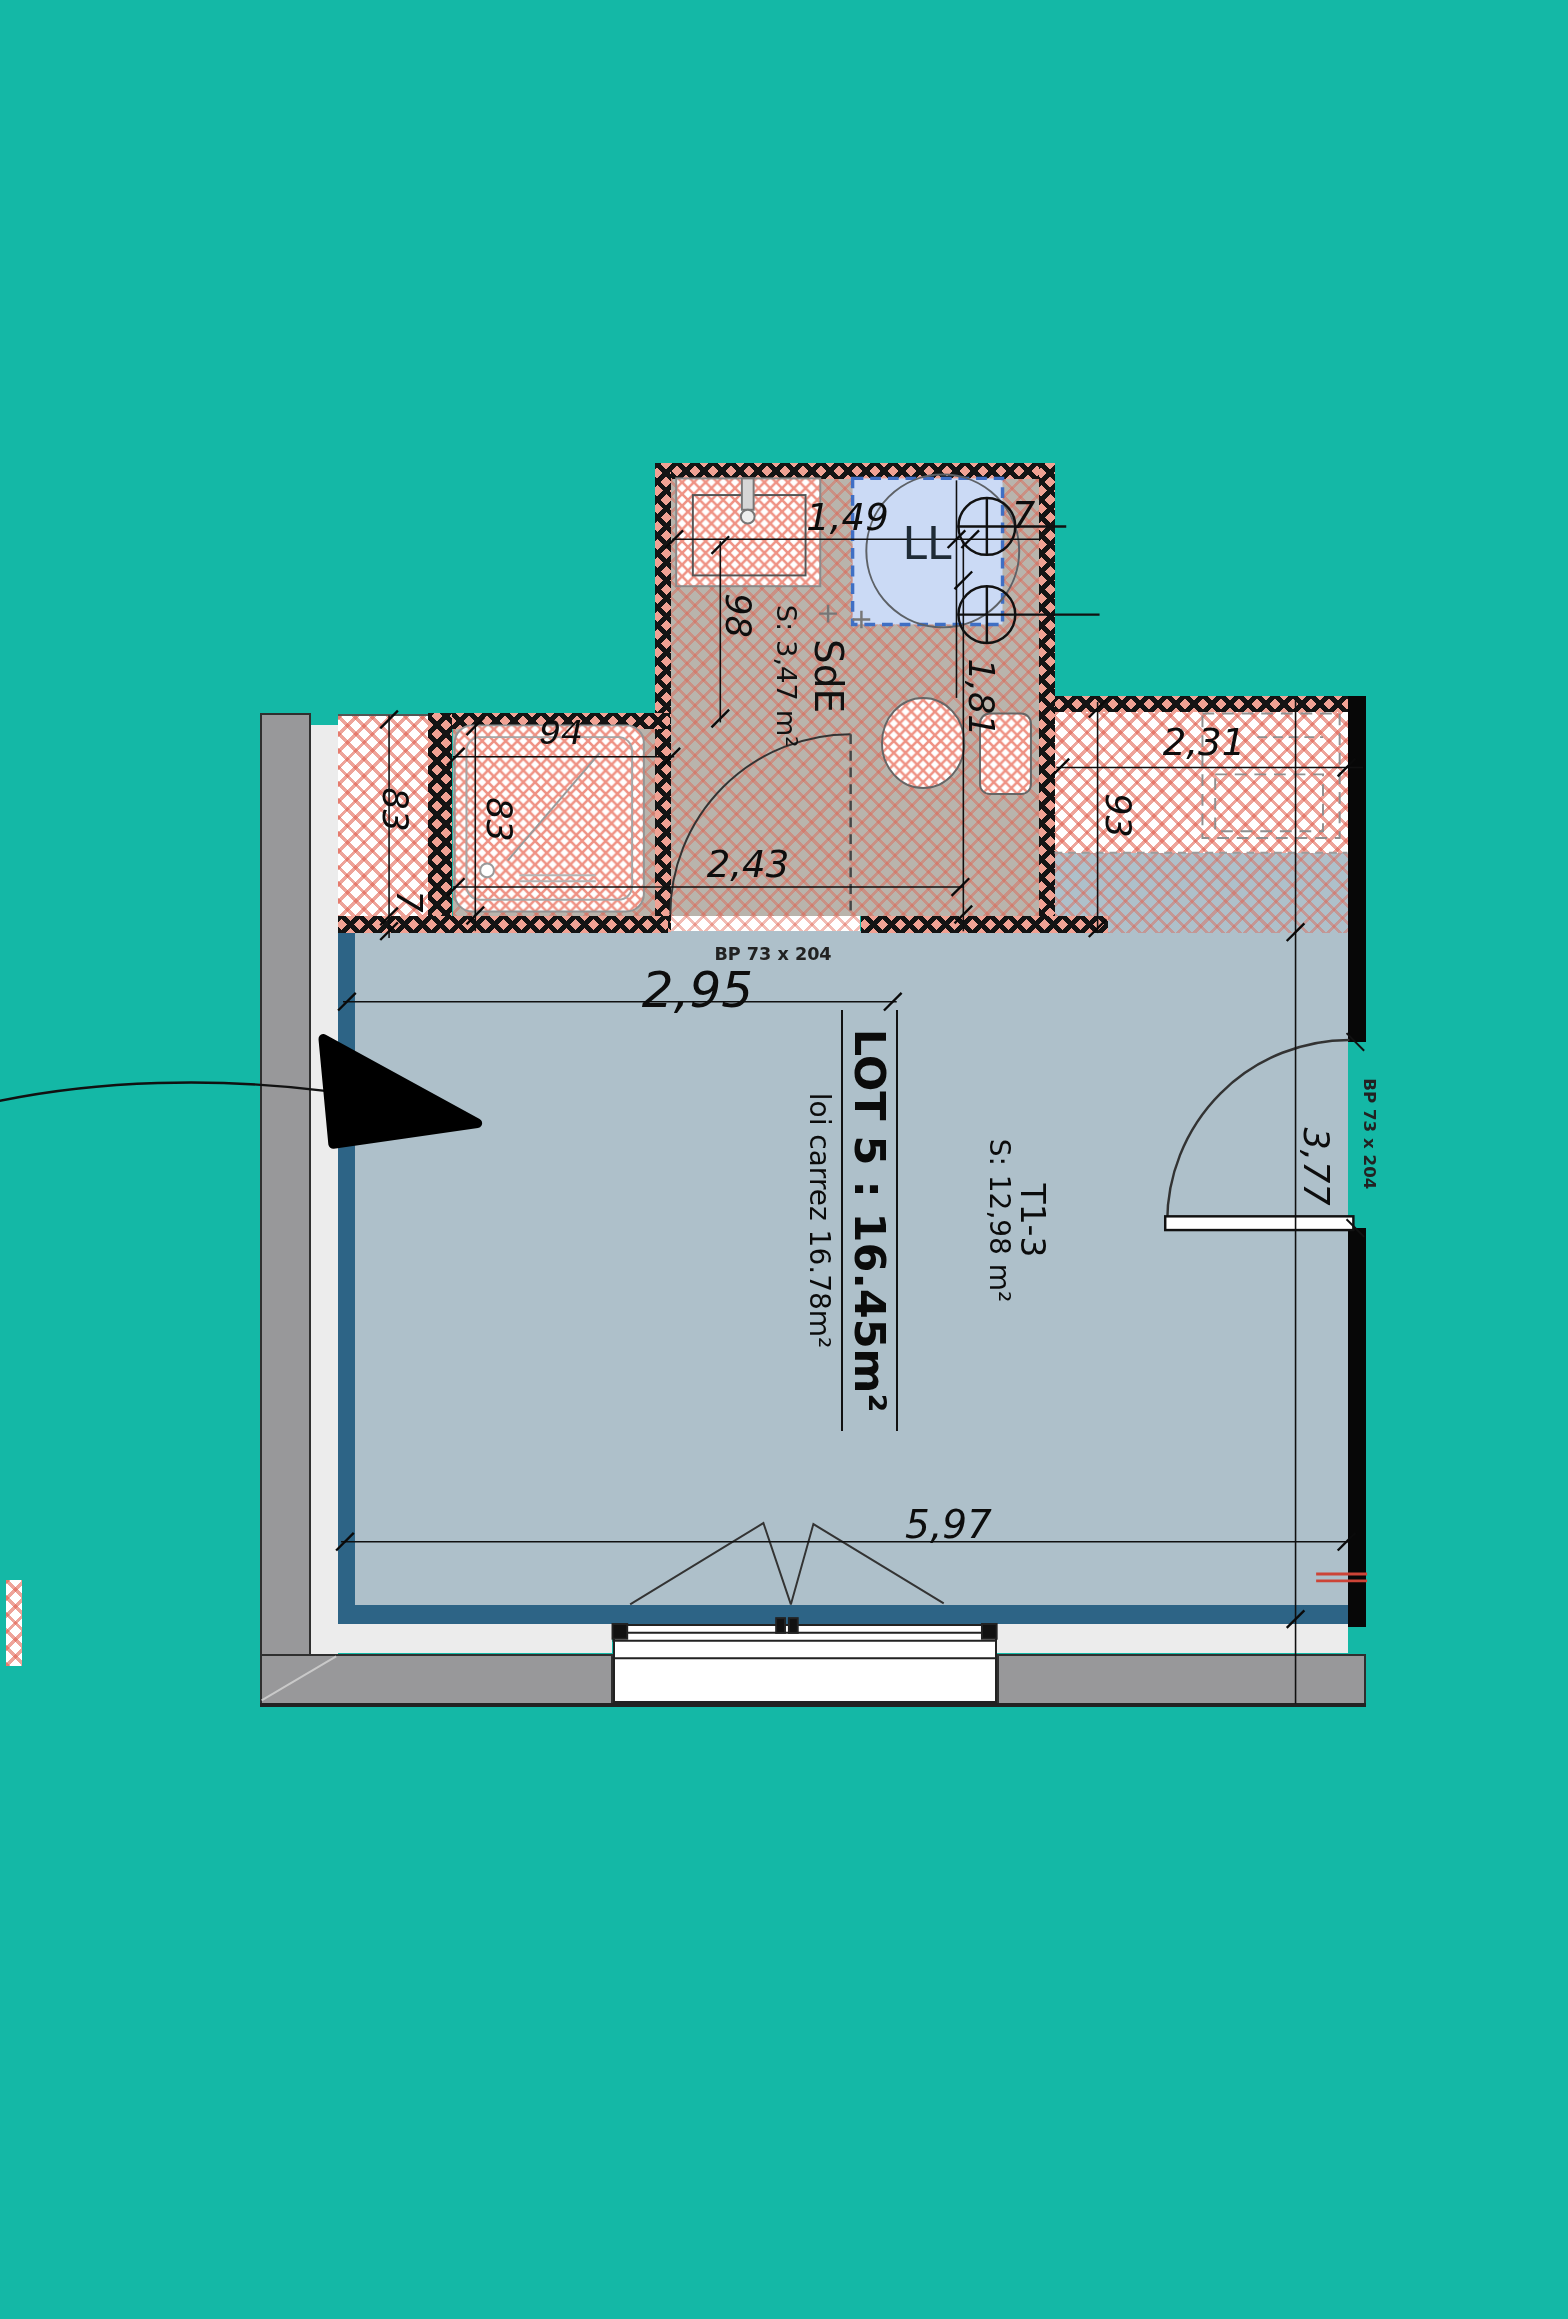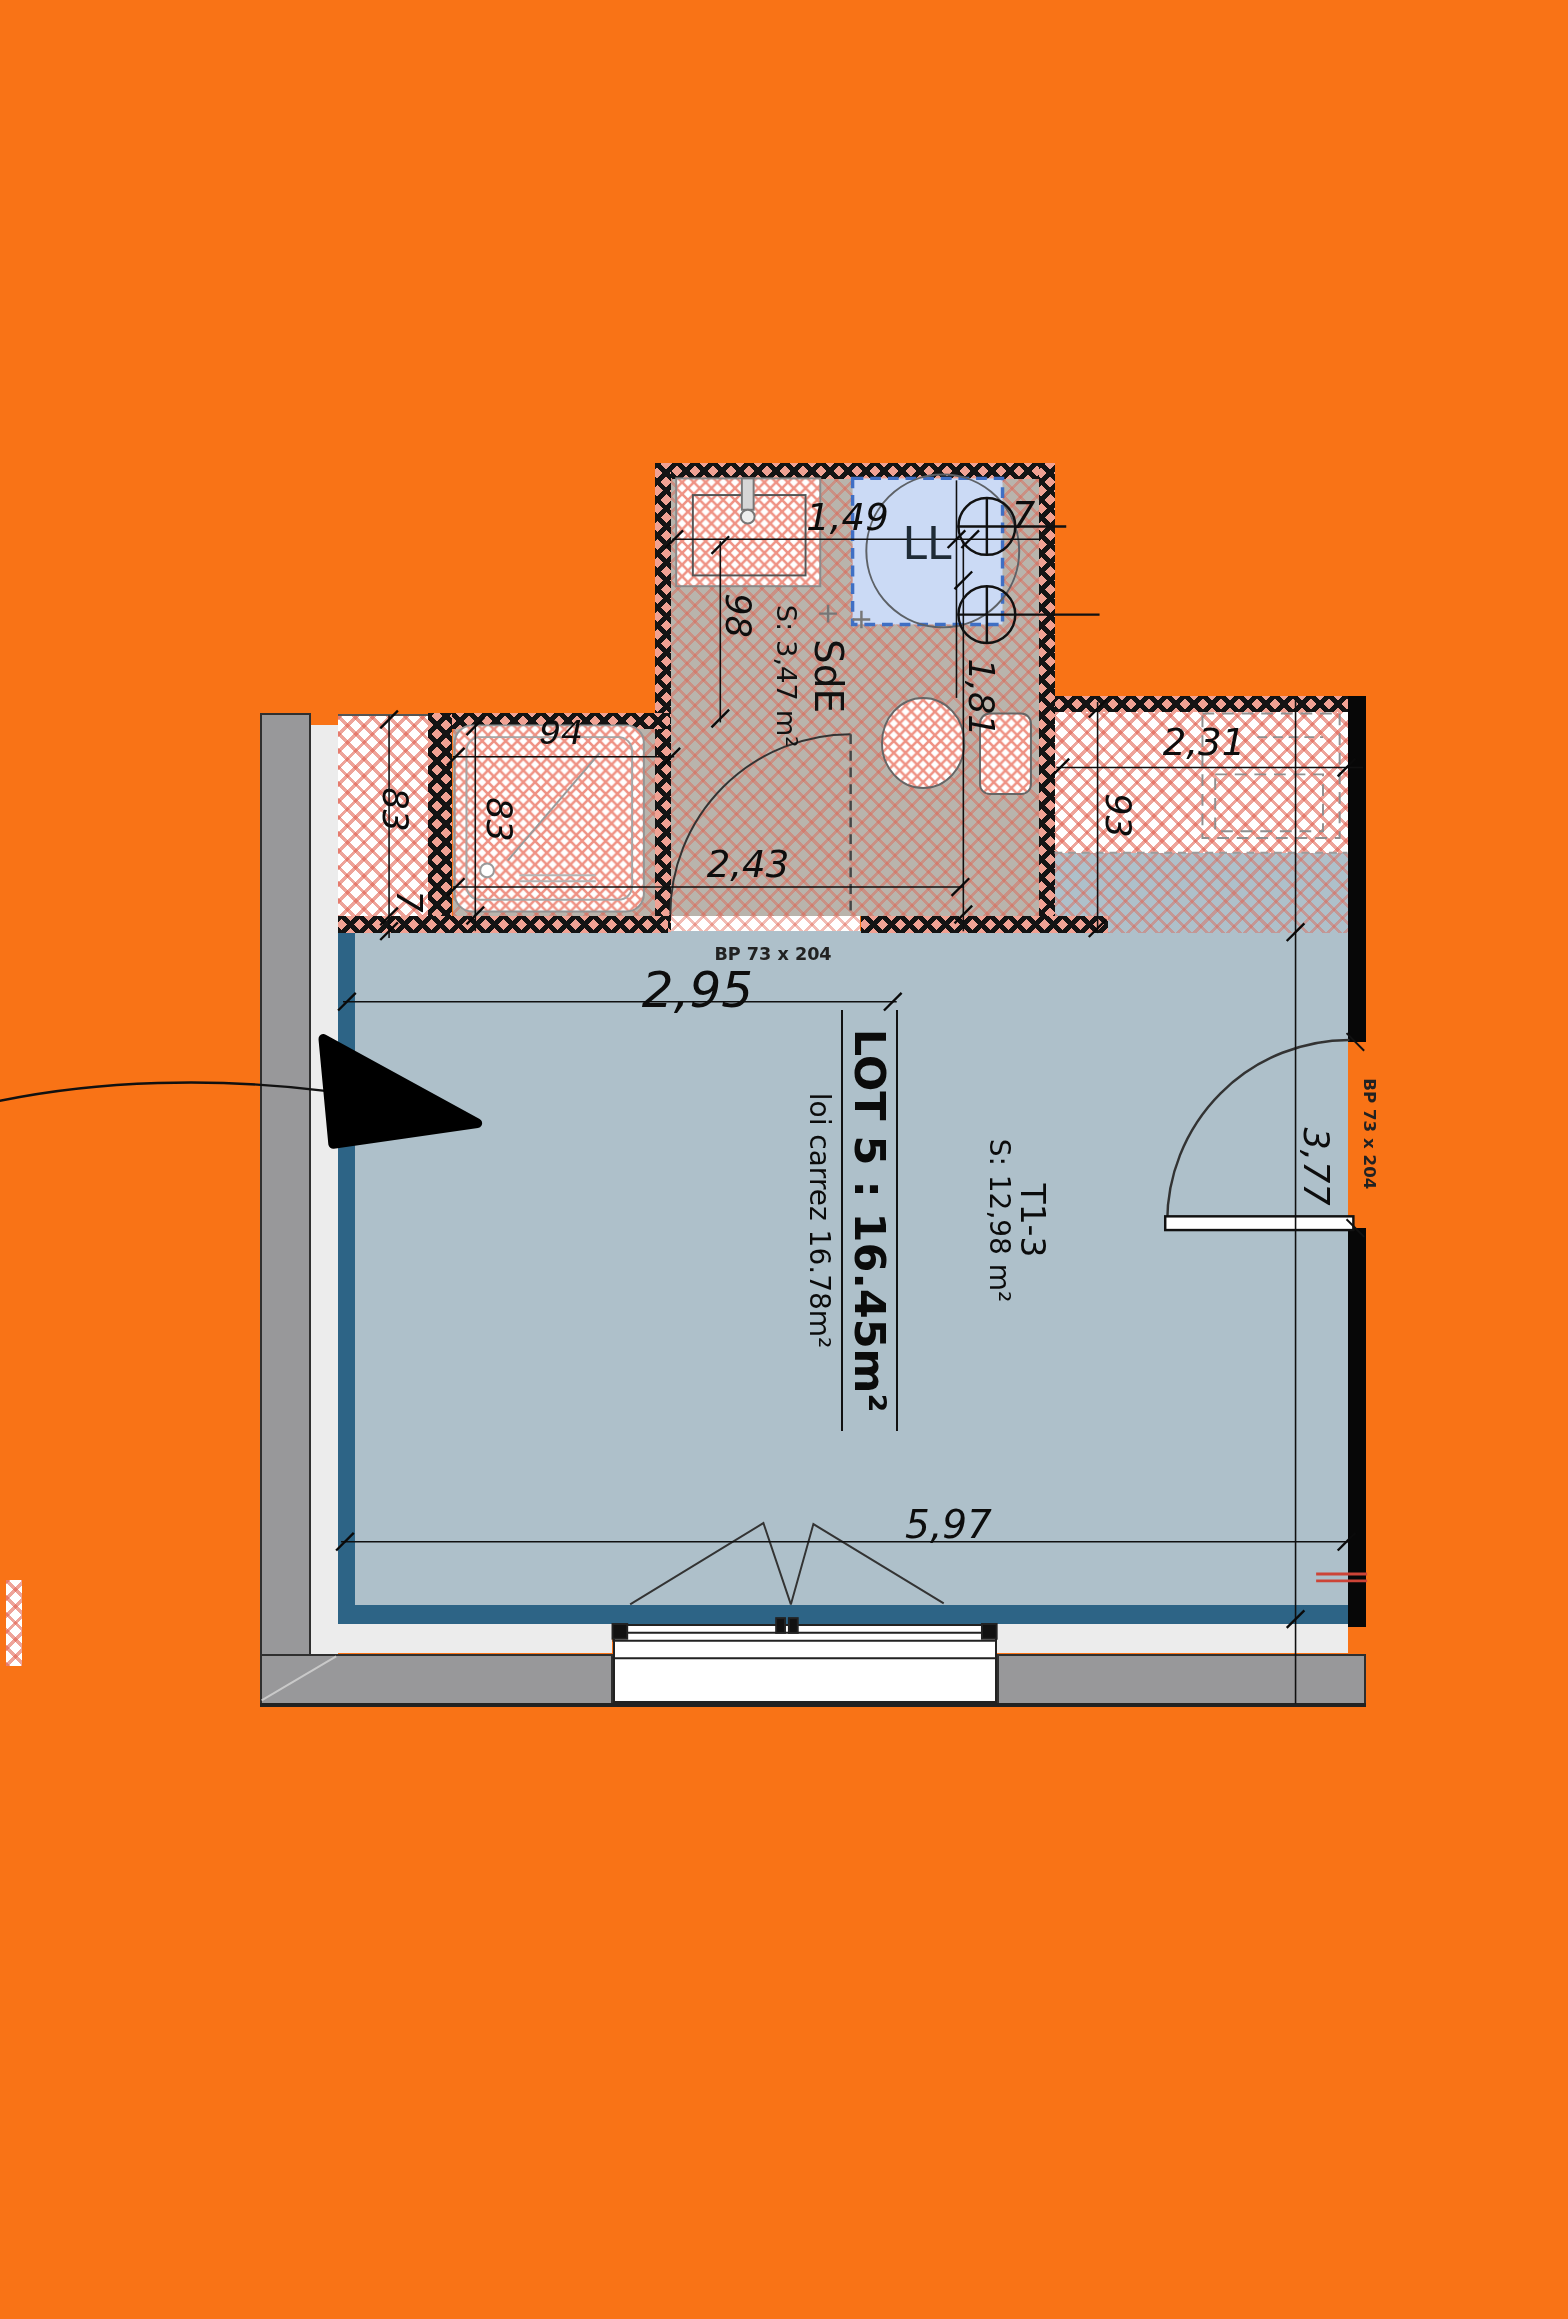--- a/index.html
+++ b/index.html
@@ -1,16 +1,16 @@
 <!DOCTYPE html>
 <html><head>
 <meta charset="utf-8">
 <style>
   html,body{margin:0;padding:0;background:#fff;}
-  #stage{position:relative;width:1568px;height:2319px;background:#f97316;overflow:hidden;
+  #stage{position:relative;width:1568px;height:2319px;background:#14b8a6;overflow:hidden;
          font-family:"DejaVu Sans","Liberation Sans",sans-serif;color:#111;}
   .abs{position:absolute;}
   
   .redhatch{background-image:
       repeating-linear-gradient(45deg, rgba(224,96,78,.42) 0 2.9px, rgba(0,0,0,0) 2.9px 11.8px),
       repeating-linear-gradient(135deg, rgba(224,96,78,.42) 0 2.9px, rgba(0,0,0,0) 2.9px 11.8px);}
   .redhatch-strong{background-color:#fff;background-image:
       repeating-linear-gradient(45deg, rgba(224,90,72,.55) 0 3.4px, rgba(0,0,0,0) 3.4px 11.8px),
       repeating-linear-gradient(135deg, rgba(224,90,72,.55) 0 3.4px, rgba(0,0,0,0) 3.4px 11.8px);}
   .wallhatch{background-color:#f0a294;background-image:

